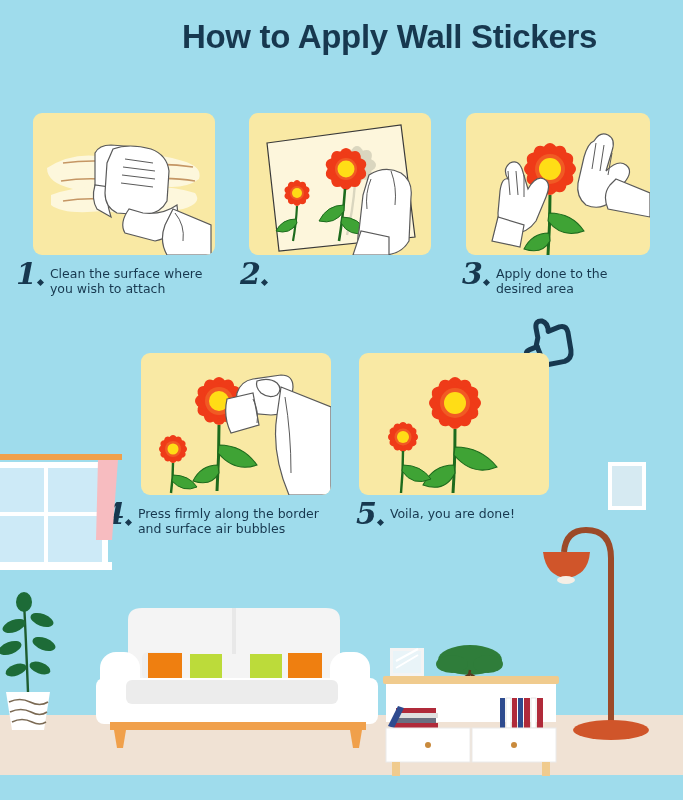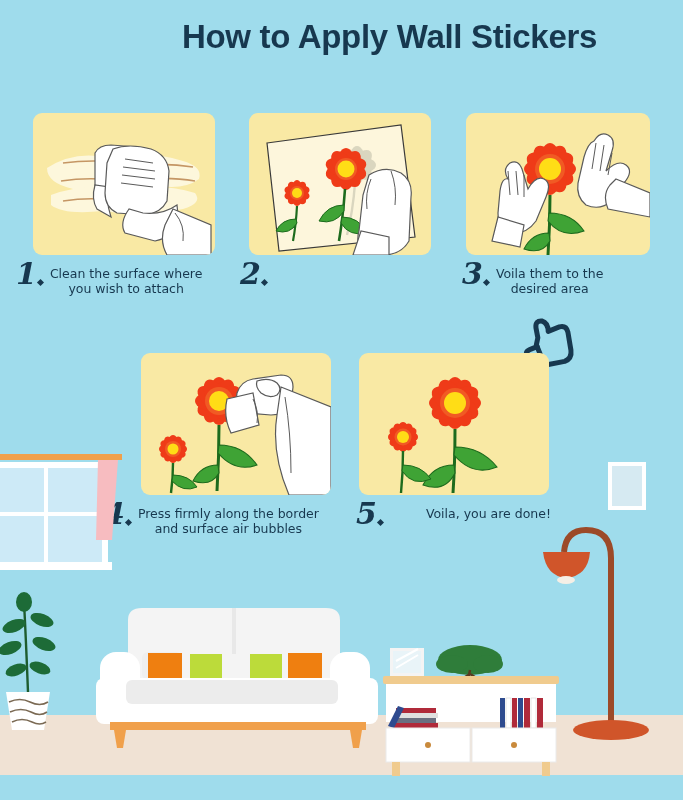--- a/index.html
+++ b/index.html
@@ -36,23 +36,23 @@
     transform:translateY(-3px);
   }
   .dot{
     width:5px;height:5px;background:#17384f;
     transform:rotate(45deg) translateY(0px);
     margin-top:18px;margin-right:7px;flex:none;
   }
   .ctext{
     font-family:"DejaVu Sans", sans-serif;
     font-size:12.5px;line-height:15px;color:#17384f;
-    text-align:center;padding-top:4px;white-space:pre-line;
-  }
-  .ctext.left{text-align:left;margin-left:36px;}
+    padding-top:4px;white-space:pre-line;
+  }
+  .ctext.left{text-align:left;}
 
   
   .thumb{position:absolute;left:519px;top:316px;width:60px;height:56px;}
 
   
   .room{position:absolute;left:0;top:430px;width:683px;height:370px;}
 </style>
 </head>
 <body>
 
@@ -183,21 +183,21 @@
         <path d="M130 30 L126 56" stroke="#5a5a5a" stroke-width="1" fill="none"></path>
         <path d="M138 32 L134 58" stroke="#5a5a5a" stroke-width="1" fill="none"></path>
         <path d="M146 40 L142 62" stroke="#5a5a5a" stroke-width="1" fill="none"></path>
         <path d="M150 66 L184 80 L184 104 L142 96 Q136 82 144 72 Z" fill="#ffffff" stroke="#5a5a5a" stroke-width="1.2"></path>
       </g>
     </svg>
   </div>
   <div class="caption" style="left:462px;top:262px;width:195px;">
     <span class="num">3</span>
     <span class="dot"></span>
-    <span class="ctext">Voila them to the
+    <span class="ctext">Apply done to the
 desired area</span>
   </div>
 
   <div class="thumb">
     <svg viewBox="0 0 60 56" xmlns="http://www.w3.org/2000/svg">
       <g transform="rotate(-22 30 28)" fill="none" stroke="#17384f" stroke-width="5" stroke-linejoin="round" stroke-linecap="round">
         <path d="M18 24 L18 46 L38 50 Q46 50 48 42 L52 24 Q53 17 46 16 L34 16 Q37 8 32 4 Q26 1 24 8 L22 18 Z"></path>
         <path d="M18 26 L10 26 Q5 26 5 31 L5 43 Q5 48 10 48 L18 48"></path>
       </g>
     </svg>

